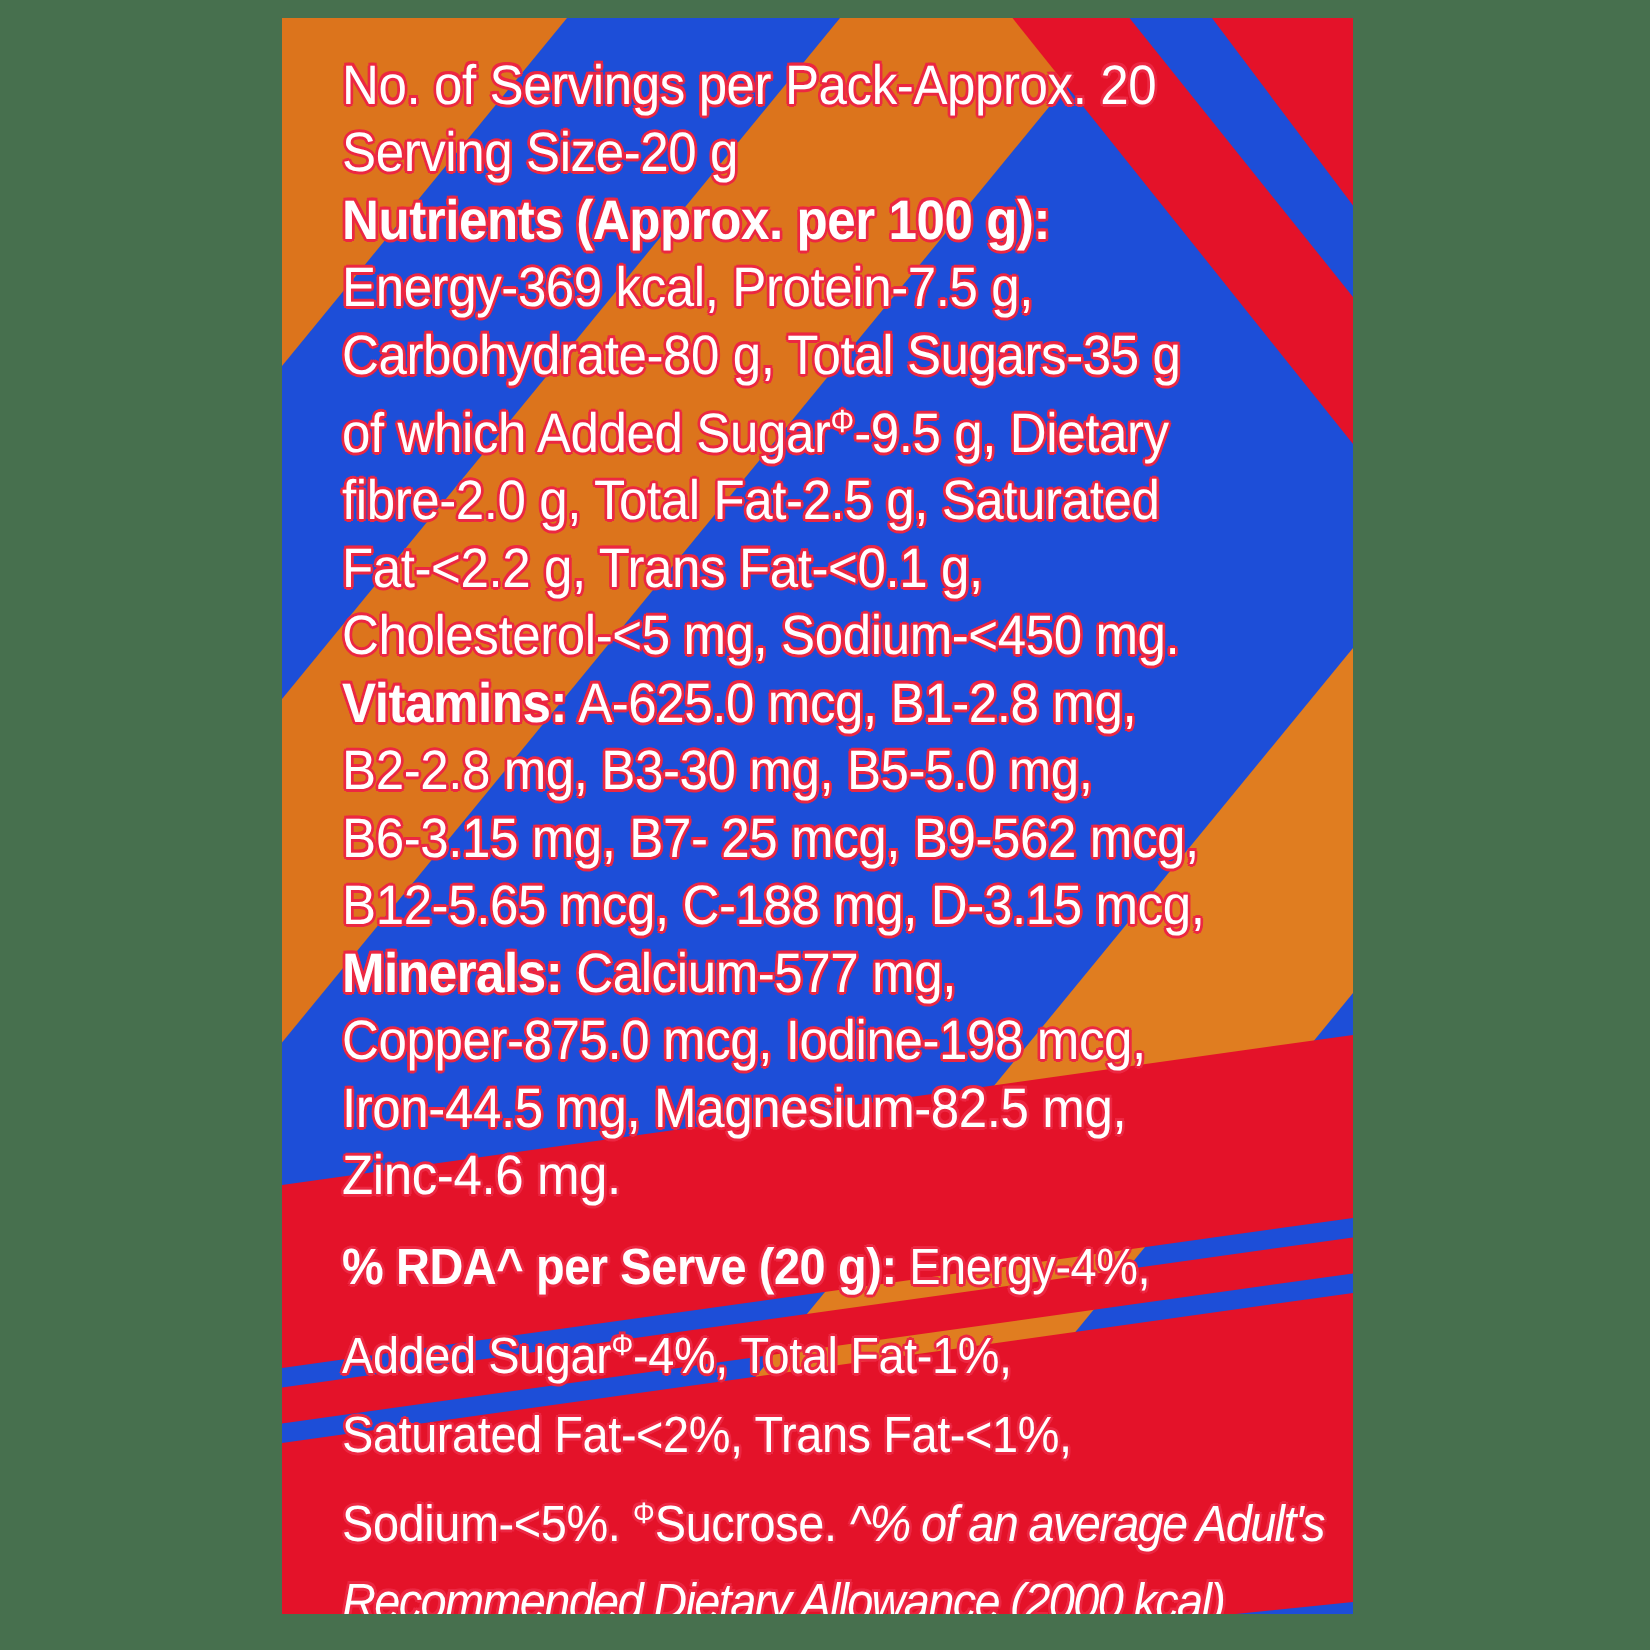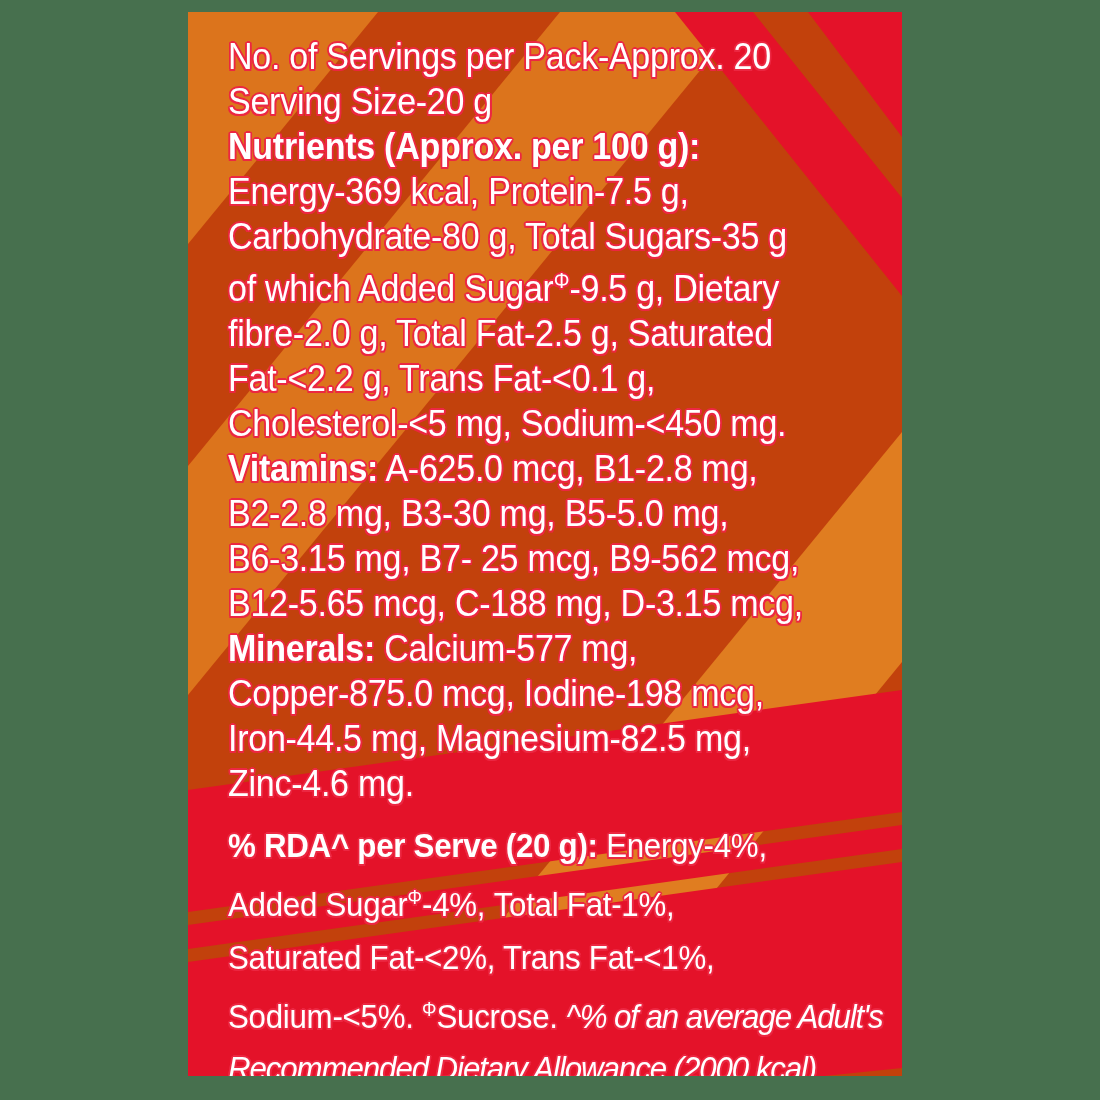--- a/index.html
+++ b/index.html
@@ -34,21 +34,21 @@
   }
   .line.rda{font-size:34px;line-height:52px;}
   .line.gap{margin-top:13px;}
   .seg-b{font-weight:bold;}
   .seg-i{font-style:italic;letter-spacing:-1.2px;}
   .seg-sup{font-size:58%;vertical-align:super;letter-spacing:0;}
 </style>
 </head>
 <body style="--surround: #47704e; --label-base: #cd5711; --text-fill: #ffffff; --text-outline: #ec2742;">
 
-<div class="label" style="background: #c2410c;">
+<div class="label" style="background: #1d4ed8;">
   <svg class="stripes" viewBox="0 0 714 1064" preserveAspectRatio="none">
 
     <polygon class="c-light" points="0,0 190,0 0,232" fill="#dc741c"></polygon>
     <polygon class="c-light" points="372,0 560,0 0,683 0,454" fill="#dc741c"></polygon>
     <polygon class="c-light2" points="714,420 714,650 375,1064 186,1064" fill="#e07d20"></polygon>
 
     <polygon class="c-red" points="487,0 565,0 714,186 714,284" fill="#e41229"></polygon>
     <polygon class="c-red" points="620,0 714,0 714,125" fill="#e41229"></polygon>
 
     <polygon class="c-red" points="0,778 714,678 714,800 0,900" fill="#e41229"></polygon>

